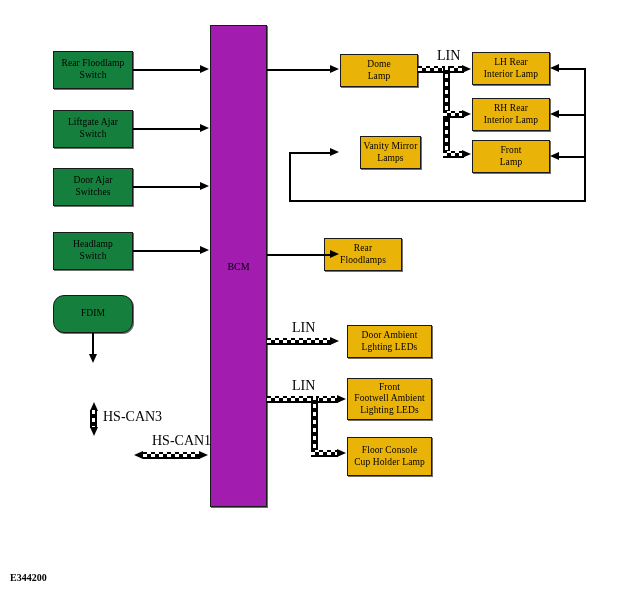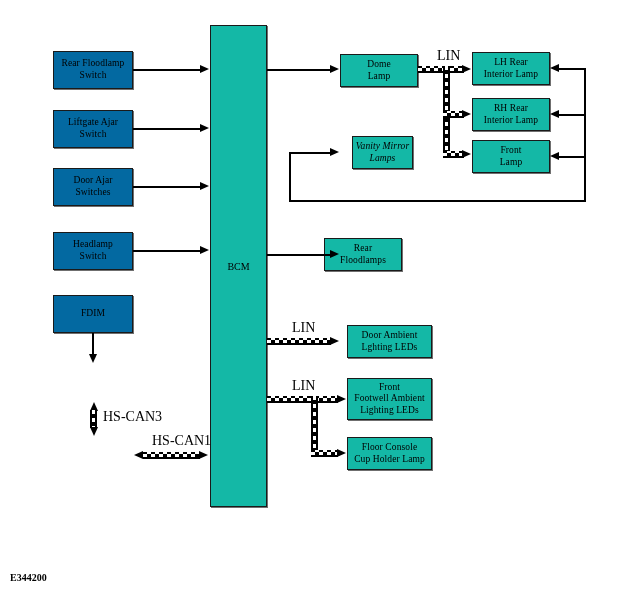--- a/index.html
+++ b/index.html
@@ -29,33 +29,33 @@
     justify-content: center;
     text-align: center;
     font-family: "Liberation Serif", "DejaVu Serif", serif;
     font-size: 9.5px;
     line-height: 1.22;
     color: #000000;
     letter-spacing: 0.1px;
     padding: 1px 2px;
   }
   .node .lbl { display: block; width: 100%; }
-  .green  { background: #0369a1; }
+  .green  { background: #15803d; }
   .yellow { background: #ffee00; }
-  .blue   { background: #14b8a6; }
+  .blue   { background: #eab308; }
 
   
   #bcm-column {
     position: absolute;
     left: 210px;
     top: 25px;
     width: 57px;
     height: 482px;
     box-sizing: border-box;
-    background: #14b8a6;
+    background: #a21caf;
     border: 1px solid #1a1a1a;
     box-shadow: 1px 1px 0 #6f6f6f;
     display: flex;
     align-items: center;
     justify-content: center;
     font-family: "Liberation Serif", "DejaVu Serif", serif;
     font-size: 10px;
     color: #000;
   }
 
@@ -181,21 +181,21 @@
     </span>
   </div>
 
   <div class="node green" style="left:53px; top:232px; width:80px; height:38px;">
     <span class="lbl">
       <span>Headlamp</span><br>
       <span>Switch</span>
     </span>
   </div>
 
-  <div class="node green" style="left:53px; top:295px; width:80px; height:38px;">
+  <div class="node green" style="left:53px; top:295px; width:80px; height:38px;border-radius:11px;">
     <span class="lbl">FDIM</span>
   </div>
 
 
 
   <div id="bcm-column">
     <span>BCM</span>
   </div>
 
   <div class="node blue" style="left:340px; top:54px; width:78px; height:33px;">
@@ -219,21 +219,21 @@
     </span>
   </div>
 
   <div class="node blue" style="left:472px; top:140px; width:78px; height:33px;">
     <span class="lbl">
       <span>Front</span><br>
       <span>Lamp</span>
     </span>
   </div>
 
-  <div class="node blue" style="left:352px; top:136px; width:61px; height:33px;font-style:italic;">
+  <div class="node blue" style="left:360px; top:136px; width:61px; height:33px;">
     <span class="lbl">
       <span>Vanity Mirror</span><br>
       <span>Lamps</span>
     </span>
   </div>
 
   <div class="node blue" style="left:324px; top:238px; width:78px; height:33px;">
     <span class="lbl">
       <span>Rear</span><br>
       <span>Floodlamps</span>
@@ -248,21 +248,21 @@
   </div>
 
   <div class="node blue" style="left:347px; top:378px; width:85px; height:42px;">
     <span class="lbl">
       <span>Front</span><br>
       <span>Footwell Ambient</span><br>
       <span>Lighting LEDs</span>
     </span>
   </div>
 
-  <div class="node blue" style="left:347px; top:437px; width:85px; height:33px;">
+  <div class="node blue" style="left:347px; top:437px; width:85px; height:39px;">
     <span class="lbl">
       <span>Floor Console</span><br>
       <span>Cup Holder Lamp</span>
     </span>
   </div>
 
   <div class="hline" style="left:133px; top:69px; width:68px;"></div>
   <div class="arrow-r" style="left:200px; top:65px;"></div>
 
   <div class="hline" style="left:133px; top:128px; width:68px;"></div>

